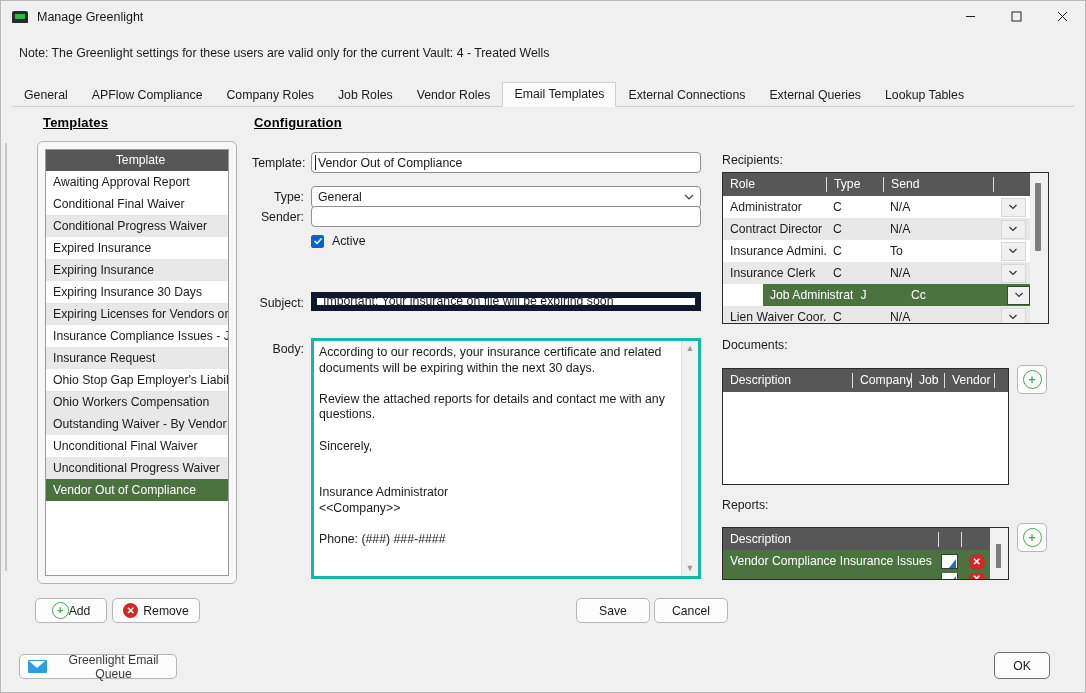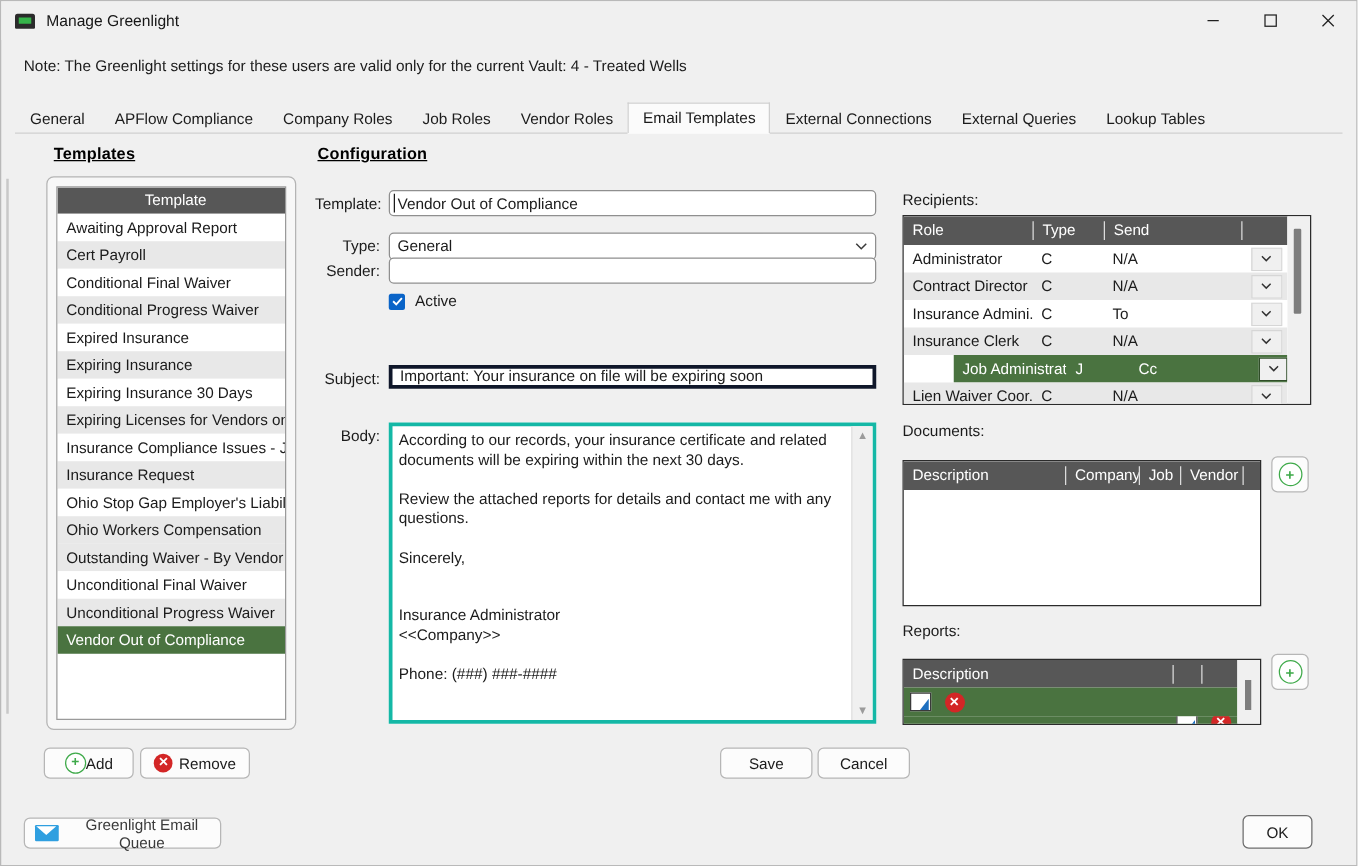--- a/index.html
+++ b/index.html
@@ -251,21 +251,21 @@
     border-radius: 2px;
     display: inline-flex; align-items: center; justify-content: center;
     box-sizing: border-box;
   }
   .chkbox svg { display: block; }
   #chk-active-wrap .lbl { margin-left: 8px; font-size: 12.3px; }
 
   #lbl-subject { left: 247px; top: 295px; width: 56px; }
   #in-subject {
     left: 310px; top: 291px; width: 390px; height: 19px;
-    border: 3px solid #0f172a; border-radius: 0;
+    border: 6px solid #0f172a; border-radius: 0;
   }
 
   #lbl-body { left: 270px; top: 341px; width: 33px; }
   #body-box {
     position: absolute;
     left: 310px; top: 337px; width: 390px; height: 241px;
     background: #fff;
     border: 3px solid #14b8a6;
     box-sizing: border-box;
     display: flex;
@@ -456,21 +456,20 @@
   <div class="tpl-box">
     <div class="tpl-inner">
       <div class="grid-head">
         <div class="cell" style="flex:1;display:flex;align-items:center;">
           <span>Template</span>
           <span class="sort-tri">Δ</span>
         </div>
       </div>
       <div id="tpl-rows">
           <div class="tpl-row">Awaiting Approval Report</div>
-          <div class="tpl-row alt">Cert Payroll</div>
           <div class="tpl-row">Conditional Final Waiver</div>
           <div class="tpl-row alt">Conditional Progress Waiver</div>
           <div class="tpl-row">Expired Insurance</div>
           <div class="tpl-row alt">Expiring Insurance</div>
           <div class="tpl-row">Expiring Insurance 30 Days</div>
           <div class="tpl-row alt">Expiring Licenses for Vendors on th...</div>
           <div class="tpl-row">Insurance Compliance Issues - Job</div>
           <div class="tpl-row alt">Insurance Request</div>
           <div class="tpl-row">Ohio Stop Gap Employer's Liability</div>
           <div class="tpl-row alt">Ohio Workers Compensation</div>
@@ -646,20 +645,21 @@
   <div class="panel-label" id="lbl-reports">Reports:</div>
   <div id="reps-box">
     <div id="reps-grid">
       <div class="rephead">
         <div class="c first rep-desc">Description</div>
         <div class="c rep-a"></div>
         <div class="c rep-b"></div>
       </div>
       <div id="reps-rows">
           <div class="reprow">
+            <div class="c rep-desc">Vendor Compliance Insurance Issues</div>
             <div class="act">
               <span class="edit-ico"></span>
             </div>
             <div class="act">
               <span class="del-ico">✕</span>
             </div>
           </div>
           <div class="reprow clip-row">
             <div class="c rep-desc"></div>
             <div class="act">

